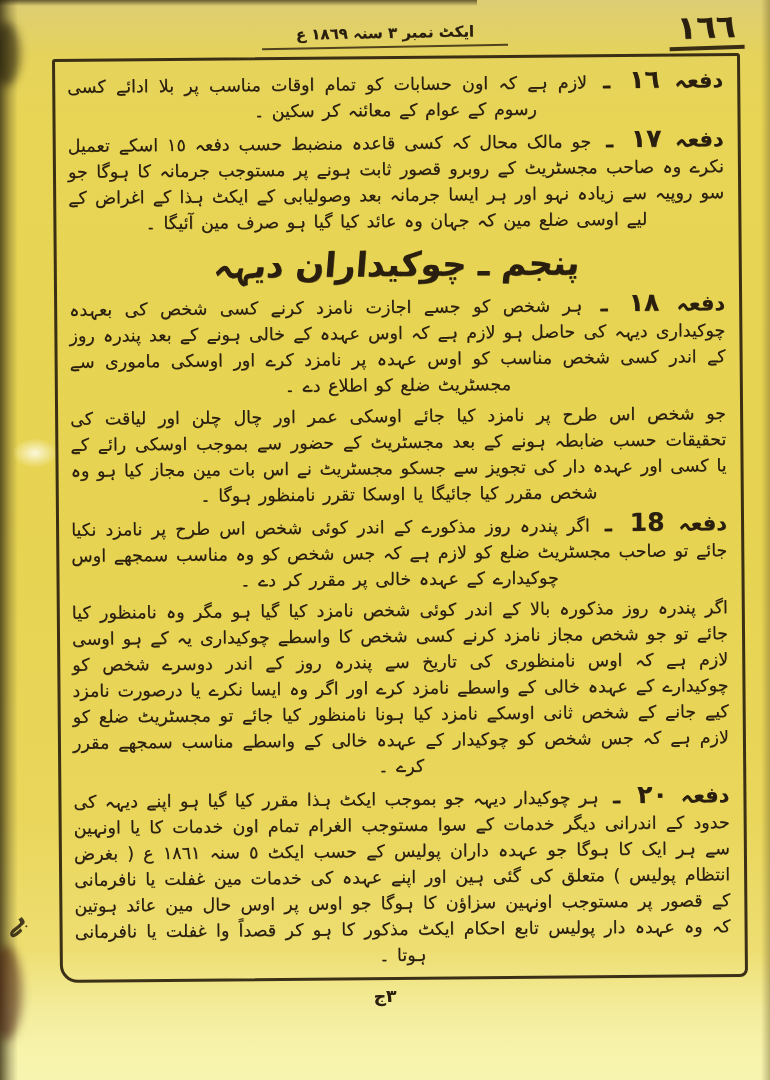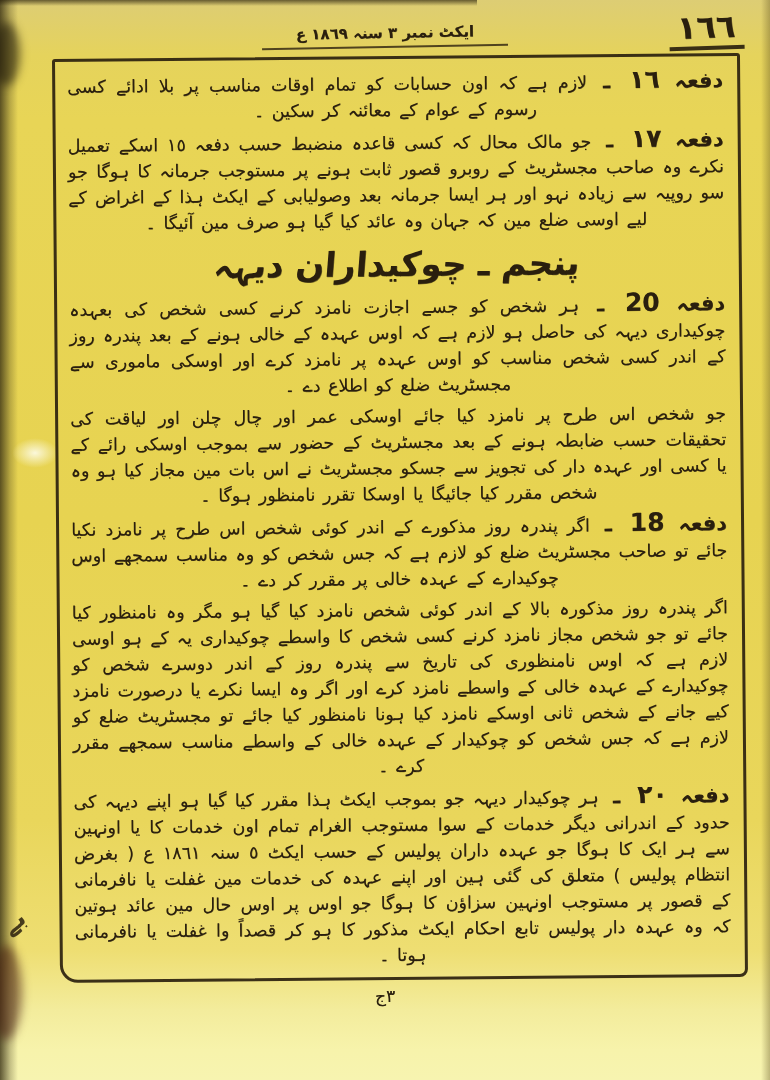--- a/index.html
+++ b/index.html
@@ -64,21 +64,21 @@
   .clause-label .sep{padding:0 4px;font-weight:bold;}
   .section-heading{
     font-size:34px;font-weight:bold;text-align:center;
     margin:8px 0 6px 0;line-height:44px;
     transform:skewX(-5deg);
     text-shadow:.5px .5px .6px rgba(42,31,14,.6);
   }
   
   .catchword{
     position:absolute;left:0;right:0;top:986px;text-align:center;
-    font-size:17px;font-weight:normal;
+    font-size:17px;font-weight:bold;
     text-shadow:.3px .3px .4px rgba(42,31,14,.6);
   }
   .margin-mark{
     position:absolute;left:2px;top:908px;
     font-size:24px;font-weight:bold;transform:rotate(-38deg);
     opacity:.85;
   }
 </style>
 </head>
 <body>
@@ -93,21 +93,21 @@
   <div class="stain"></div>
 
   <div class="page-number">١٦٦</div>
   <div class="running-header">ایکٹ نمبر ٣ سنہ ١٨٦٩ ع</div>
 
   <div class="frame">
     <div class="frame-content">
         <p class="para clause"><span class="clause-label"><span>دفعہ</span> <span class="num">١٦</span> <span class="sep">ـ</span> </span><span class="clause-text">لازم ہے کہ اون حسابات کو تمام اوقات مناسب پر بلا ادائے کسی رسوم کے عوام کے معائنہ کر سکین ۔</span></p>
         <p class="para clause"><span class="clause-label"><span>دفعہ</span> <span class="num">١٧</span> <span class="sep">ـ</span> </span><span class="clause-text">جو مالک محال کہ کسی قاعدہ منضبط حسب دفعہ ١٥ اسکے تعمیل نکرے وہ صاحب مجسٹریٹ کے روبرو قصور ثابت ہونے پر مستوجب جرمانہ کا ہوگا جو سو روپیہ سے زیادہ نہو اور ہر ایسا جرمانہ بعد وصولیابی کے ایکٹ ہذا کے اغراض کے لیے اوسی ضلع مین کہ جہان وہ عائد کیا گیا ہو صرف مین آئیگا ۔</span></p>
         <h2 class="section-heading">پنجم ـ چوکیداران دیہہ</h2>
-        <p class="para clause"><span class="clause-label"><span>دفعہ</span> <span class="num">20</span> <span class="sep">ـ</span> </span><span class="clause-text">ہر شخص کو جسے اجازت نامزد کرنے کسی شخص کی بعہدہ چوکیداری دیہہ کی حاصل ہو لازم ہے کہ اوس عہدہ کے خالی ہونے کے بعد پندرہ روز کے اندر کسی شخص مناسب کو اوس عہدہ پر نامزد کرے اور اوسکی ماموری سے مجسٹریٹ ضلع کو اطلاع دے ۔</span></p>
+        <p class="para clause"><span class="clause-label"><span>دفعہ</span> <span class="num">١٨</span> <span class="sep">ـ</span> </span><span class="clause-text">ہر شخص کو جسے اجازت نامزد کرنے کسی شخص کی بعہدہ چوکیداری دیہہ کی حاصل ہو لازم ہے کہ اوس عہدہ کے خالی ہونے کے بعد پندرہ روز کے اندر کسی شخص مناسب کو اوس عہدہ پر نامزد کرے اور اوسکی ماموری سے مجسٹریٹ ضلع کو اطلاع دے ۔</span></p>
         <p class="para"><span class="clause-text">جو شخص اس طرح پر نامزد کیا جائے اوسکی عمر اور چال چلن اور لیاقت کی تحقیقات حسب ضابطہ ہونے کے بعد مجسٹریٹ کے حضور سے بموجب اوسکی رائے کے یا کسی اور عہدہ دار کی تجویز سے جسکو مجسٹریٹ نے اس بات مین مجاز کیا ہو وہ شخص مقرر کیا جائیگا یا اوسکا تقرر نامنظور ہوگا ۔</span></p>
         <p class="para clause"><span class="clause-label"><span>دفعہ</span> <span class="num">18</span> <span class="sep">ـ</span> </span><span class="clause-text">اگر پندرہ روز مذکورے کے اندر کوئی شخص اس طرح پر نامزد نکیا جائے تو صاحب مجسٹریٹ ضلع کو لازم ہے کہ جس شخص کو وہ مناسب سمجھے اوس چوکیدارے کے عہدہ خالی پر مقرر کر دے ۔</span></p>
         <p class="para"><span class="clause-text">اگر پندرہ روز مذکورہ بالا کے اندر کوئی شخص نامزد کیا گیا ہو مگر وہ نامنظور کیا جائے تو جو شخص مجاز نامزد کرنے کسی شخص کا واسطے چوکیداری یہ کے ہو اوسی لازم ہے کہ اوس نامنظوری کی تاریخ سے پندرہ روز کے اندر دوسرے شخص کو چوکیدارے کے عہدہ خالی کے واسطے نامزد کرے اور اگر وہ ایسا نکرے یا درصورت نامزد کیے جانے کے شخص ثانی اوسکے نامزد کیا ہونا نامنظور کیا جائے تو مجسٹریٹ ضلع کو لازم ہے کہ جس شخص کو چوکیدار کے عہدہ خالی کے واسطے مناسب سمجھے مقرر کرے ۔</span></p>
         <p class="para clause"><span class="clause-label"><span>دفعہ</span> <span class="num">٢٠</span> <span class="sep">ـ</span> </span><span class="clause-text">ہر چوکیدار دیہہ جو بموجب ایکٹ ہذا مقرر کیا گیا ہو اپنے دیہہ کی حدود کے اندرانی دیگر خدمات کے سوا مستوجب الغرام تمام اون خدمات کا یا اونہین سے ہر ایک کا ہوگا جو عہدہ داران پولیس کے حسب ایکٹ ٥ سنہ ١٨٦١ ع ( بغرض انتظام پولیس ) متعلق کی گئی ہین اور اپنے عہدہ کی خدمات مین غفلت یا نافرمانی کے قصور پر مستوجب اونہین سزاؤن کا ہوگا جو اوس پر اوس حال مین عائد ہوتین کہ وہ عہدہ دار پولیس تابع احکام ایکٹ مذکور کا ہو کر قصداً وا غفلت یا نافرمانی ہوتا ۔</span></p>
         <h2 class="section-heading">ششم ـ احکام متفرق</h2>
       </div>
   </div>
 
   <div class="catchword">٣ج</div>
 

